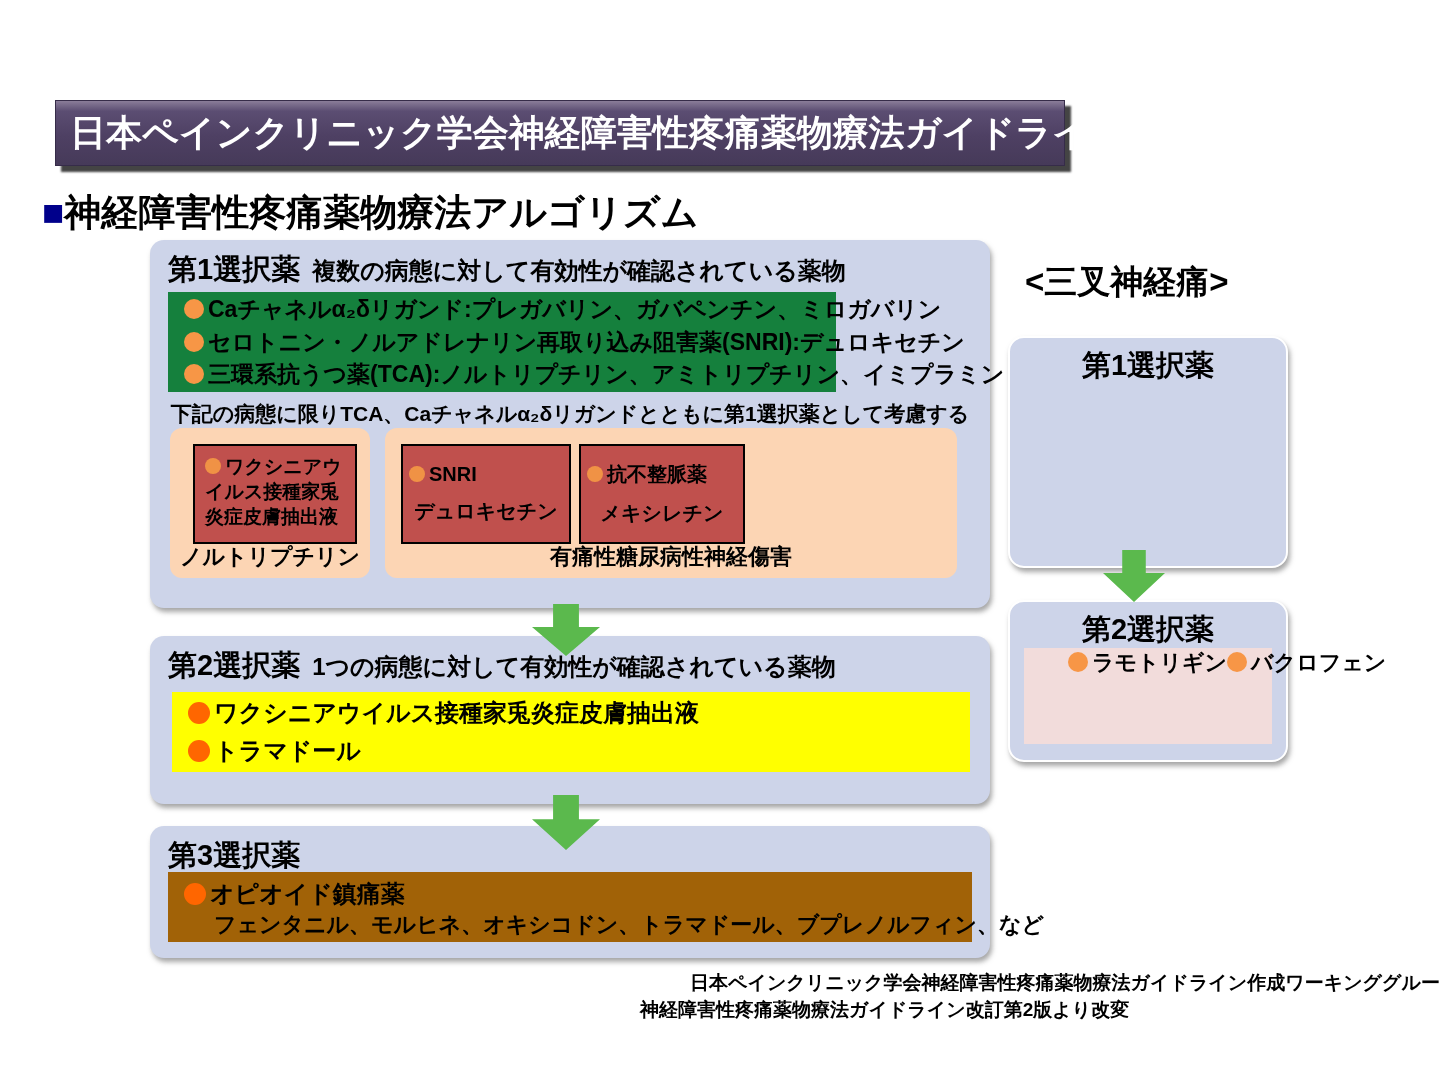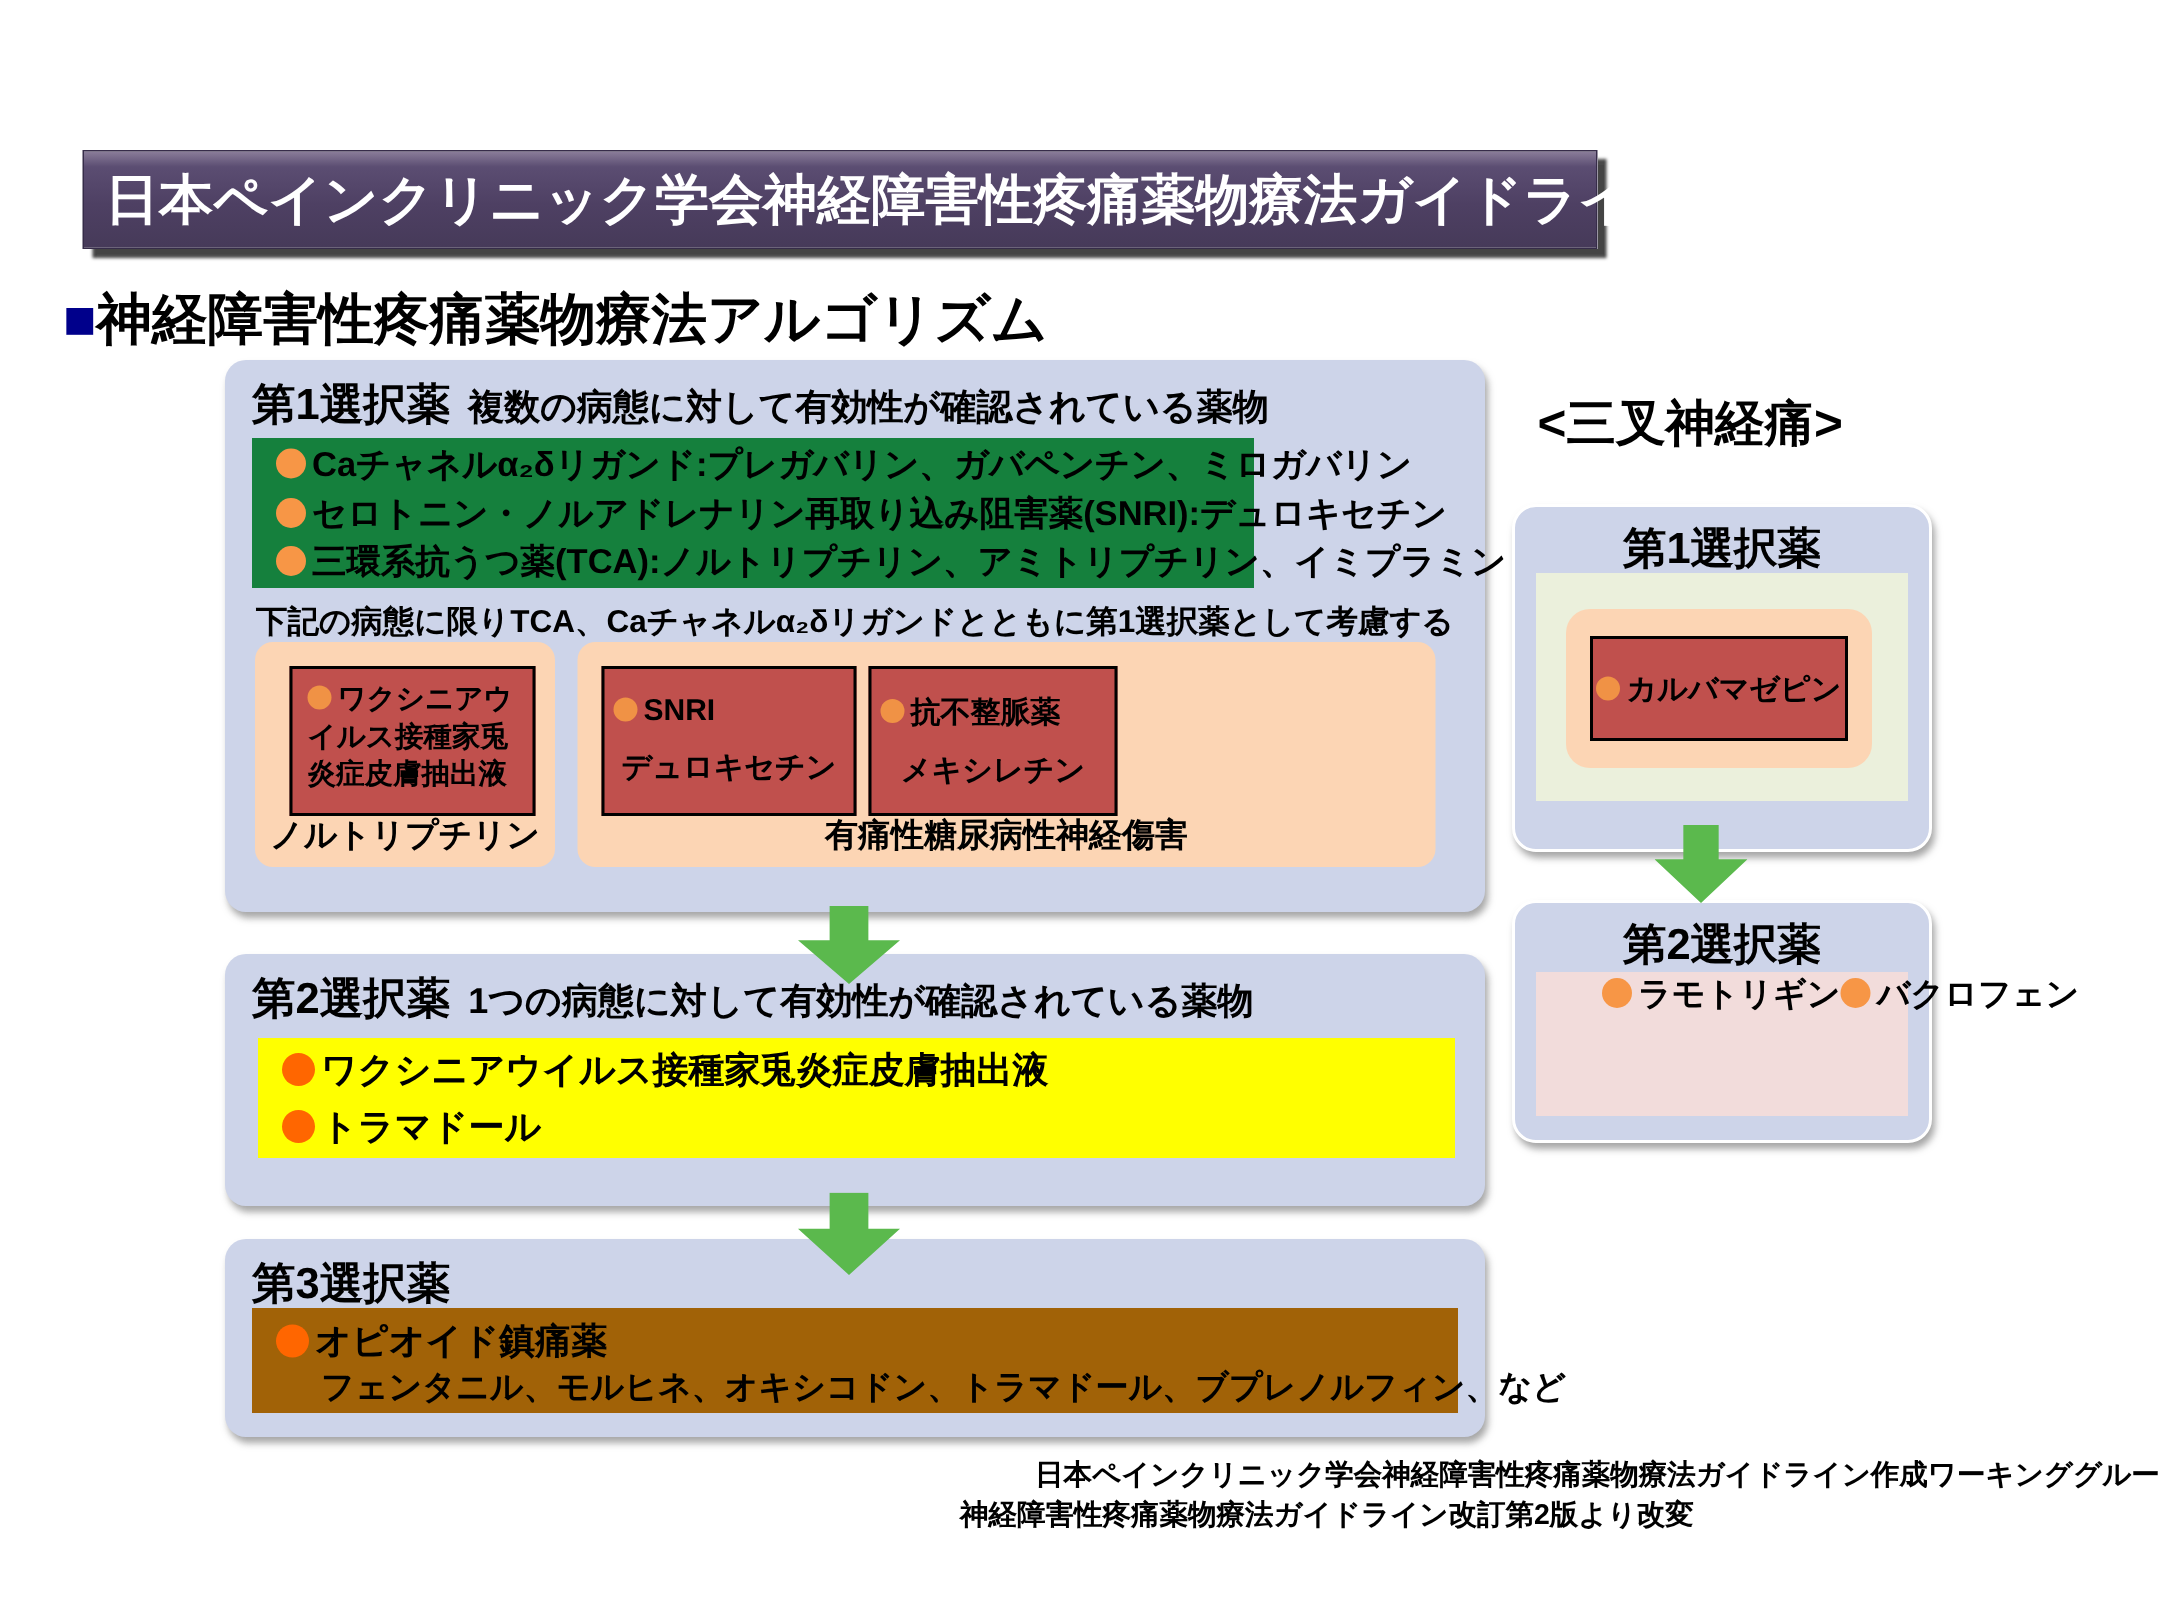--- a/index.html
+++ b/index.html
@@ -145,27 +145,20 @@
     <div class="orangebox">
       <div class="o-line1"><span class="blt lg"></span><span>オピオイド鎮痛薬</span></div>
       <div class="o-line2">フェンタニル、モルヒネ、オキシコドン、トラマドール、ブプレノルフィン、など</div>
     </div>
   </div>
 
   <div class="tg-heading">&lt;三叉神経痛&gt;</div>
 
   <div class="tpanel" style="left:1008px;top:336px;width:280px;height:232px;">
     <div class="t-title">第1選択薬</div>
-    <div class="palebox">
-      <div class="tpeach">
-        <div class="tred">
-          <span><span class="blt sm"></span><span>カルバマゼピン</span></span>
-        </div>
-      </div>
-    </div>
   </div>
 
   <div class="arrow" style="left:1103px;top:550px;width:62px;height:52px;"></div>
 
   <div class="tpanel" style="left:1008px;top:600px;width:280px;height:162px;">
     <div class="t-title">第2選択薬</div>
     <div class="pinkbox">
       <div class="p-item"><span class="blt md"></span><span>ラモトリギン</span></div>
       <div class="p-item"><span class="blt md"></span><span>バクロフェン</span></div>
     </div>

